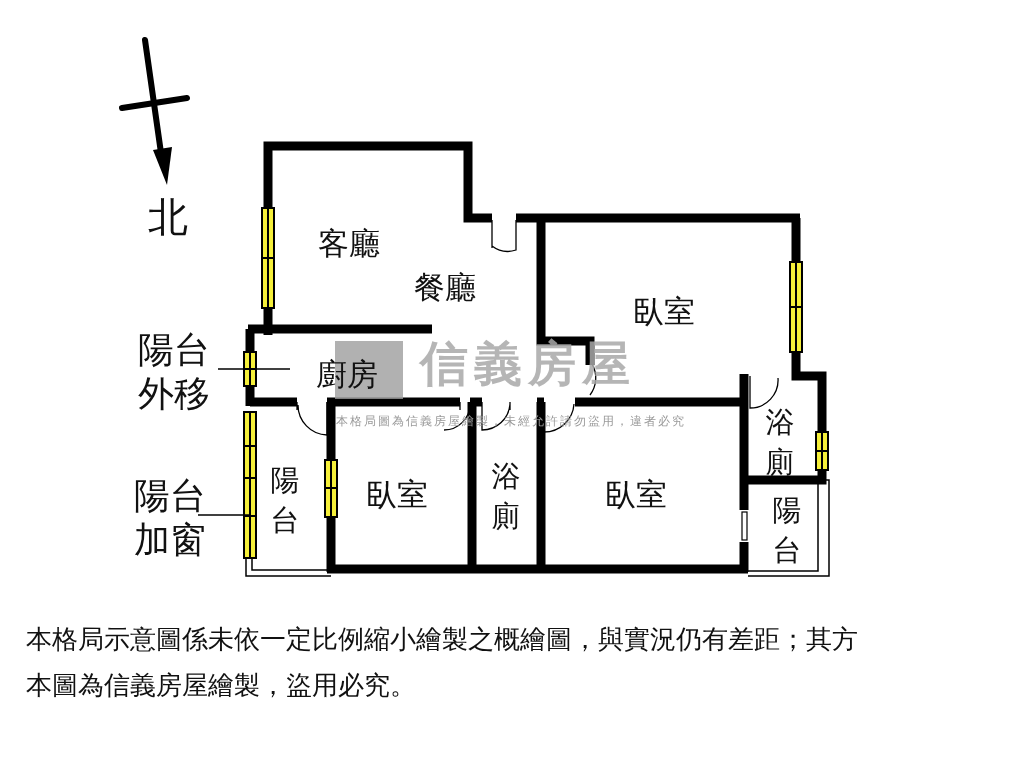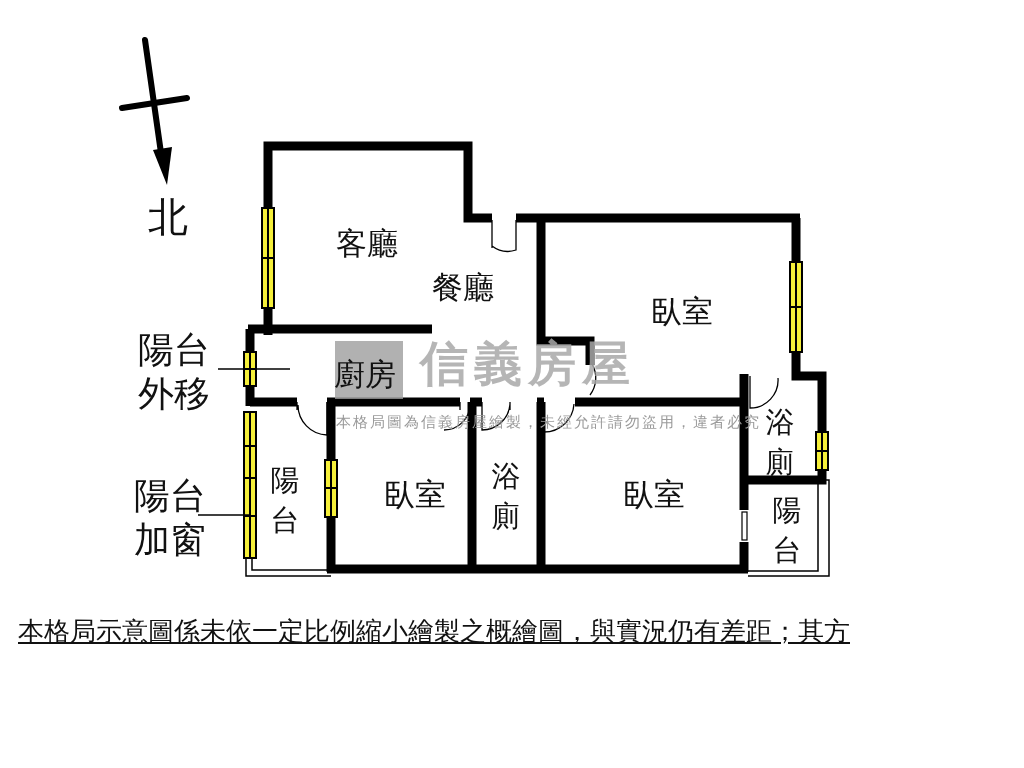--- a/index.html
+++ b/index.html
@@ -1,36 +1,36 @@
 <!DOCTYPE html>
 <html><head>
 <meta charset="utf-8">
 <style>
   html, body { margin: 0; padding: 0; background: #ffffff; }
   body { width: 1024px; height: 768px; position: relative; overflow: hidden;
          font-family: "DejaVu Serif", "Liberation Serif", serif; }
   #plan { position: absolute; left: 0; top: 0; width: 1024px; height: 600px; }
   .lbl { position: absolute; color: #111; font-size: 31px; line-height: 34px;
-         font-family: "DejaVu Serif", "Liberation Serif", serif; white-space: nowrap; margin-left: 18px; }
+         font-family: "DejaVu Serif", "Liberation Serif", serif; white-space: nowrap; }
   .vlbl { position: absolute; color: #111; font-size: 29px; line-height: 40px; width: 34px;
           text-align: center; font-family: "DejaVu Serif", "Liberation Serif", serif;
           white-space: pre-line; }
   .side { position: absolute; color: #111; font-size: 36px; line-height: 44px;
           font-family: "DejaVu Serif", "Liberation Serif", serif; white-space: pre-line; }
   .wm-big { position: absolute; left: 420px; top: 332px; font-size: 48px; color: #a9a9a9;
             letter-spacing: 6px; font-family: "DejaVu Sans", "Liberation Sans", sans-serif;
             font-weight: bold; opacity: .85; white-space: nowrap; }
   .wm-logo { position: absolute; left: 335px; top: 341px; width: 68px; height: 58px; background: #9e9e9e; opacity: .8; }
-  .wm-small { position: absolute; left: 336px; top: 413px; font-size: 15px; color: #9a9a9a;
+  .wm-small { position: absolute; left: 336px; top: 413px; font-size: 12px; color: #9a9a9a;
               letter-spacing: 2px; font-family: "DejaVu Sans", "Liberation Sans", sans-serif; white-space: nowrap; }
   .north { position: absolute; left: 148px; top: 190px; font-size: 40px; color: #111;
            font-family: "DejaVu Serif", "Liberation Serif", serif; }
   .disclaimer { position: absolute; left: 18px; top: 612px; width: 990px; font-size: 26px;
                 line-height: 38px; color: #111; font-family: "DejaVu Serif", "Liberation Serif", serif; }
-  .disclaimer p { margin: 0; white-space: nowrap; text-decoration: underline; }
+  .disclaimer p { margin: 8px; white-space: nowrap; }
 </style>
 </head>
 <body>
 
 <svg id="plan" viewBox="0 0 1024 600" xmlns="http://www.w3.org/2000/svg">
 
   <g>
     <line x1="145" y1="40" x2="162" y2="160" stroke="#000" stroke-width="6" stroke-linecap="round"></line>
     <line x1="122" y1="108" x2="187" y2="98" stroke="#000" stroke-width="6" stroke-linecap="round"></line>
     <polygon points="153,150 172,147 167,185" fill="#000"></polygon>
@@ -145,13 +145,14 @@
 <div class="vlbl" style="left:770px;top:490px;">陽
 台</div>
 
 <div class="side" style="left:138px;top:328px;">陽台
 外移</div>
 <div class="side" style="left:134px;top:474px;">陽台
 加窗</div>
 
 <div class="disclaimer">
   <p>本格局示意圖係未依一定比例縮小繪製之概繪圖，與實況仍有差距；其方</p>
+  <p>本圖為信義房屋繪製，盜用必究。</p>
 </div>
 
 </body></html>

